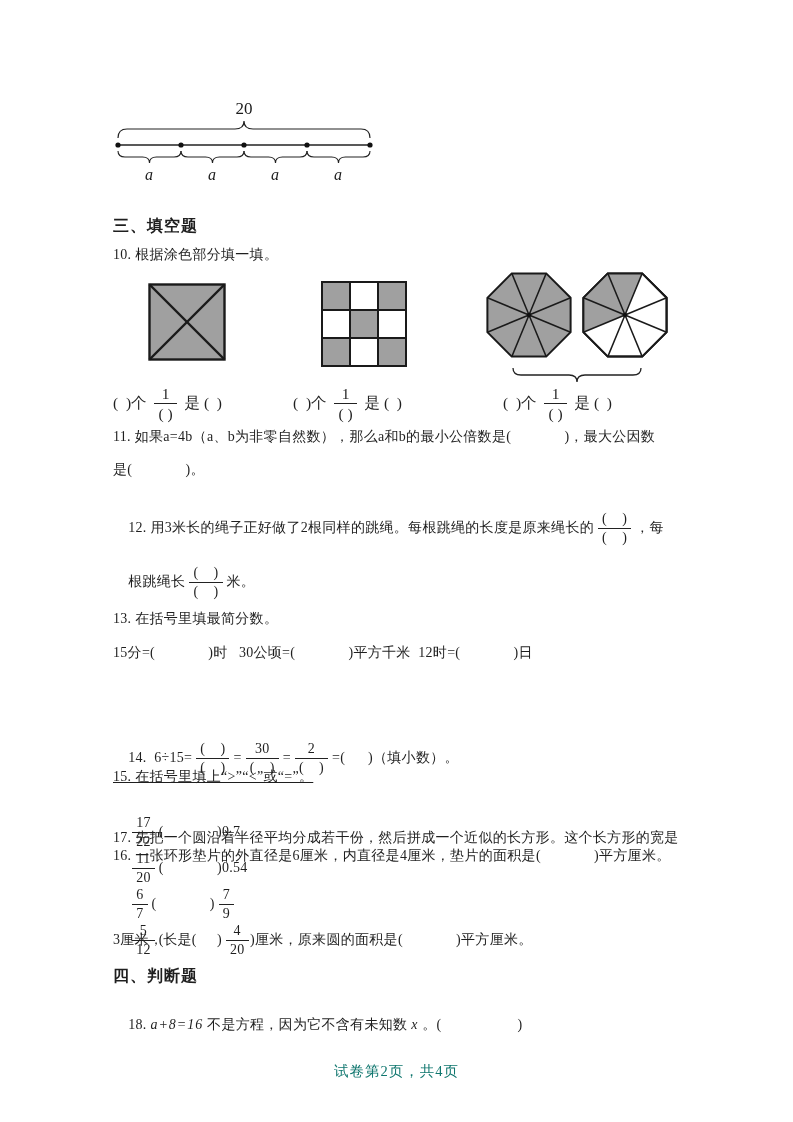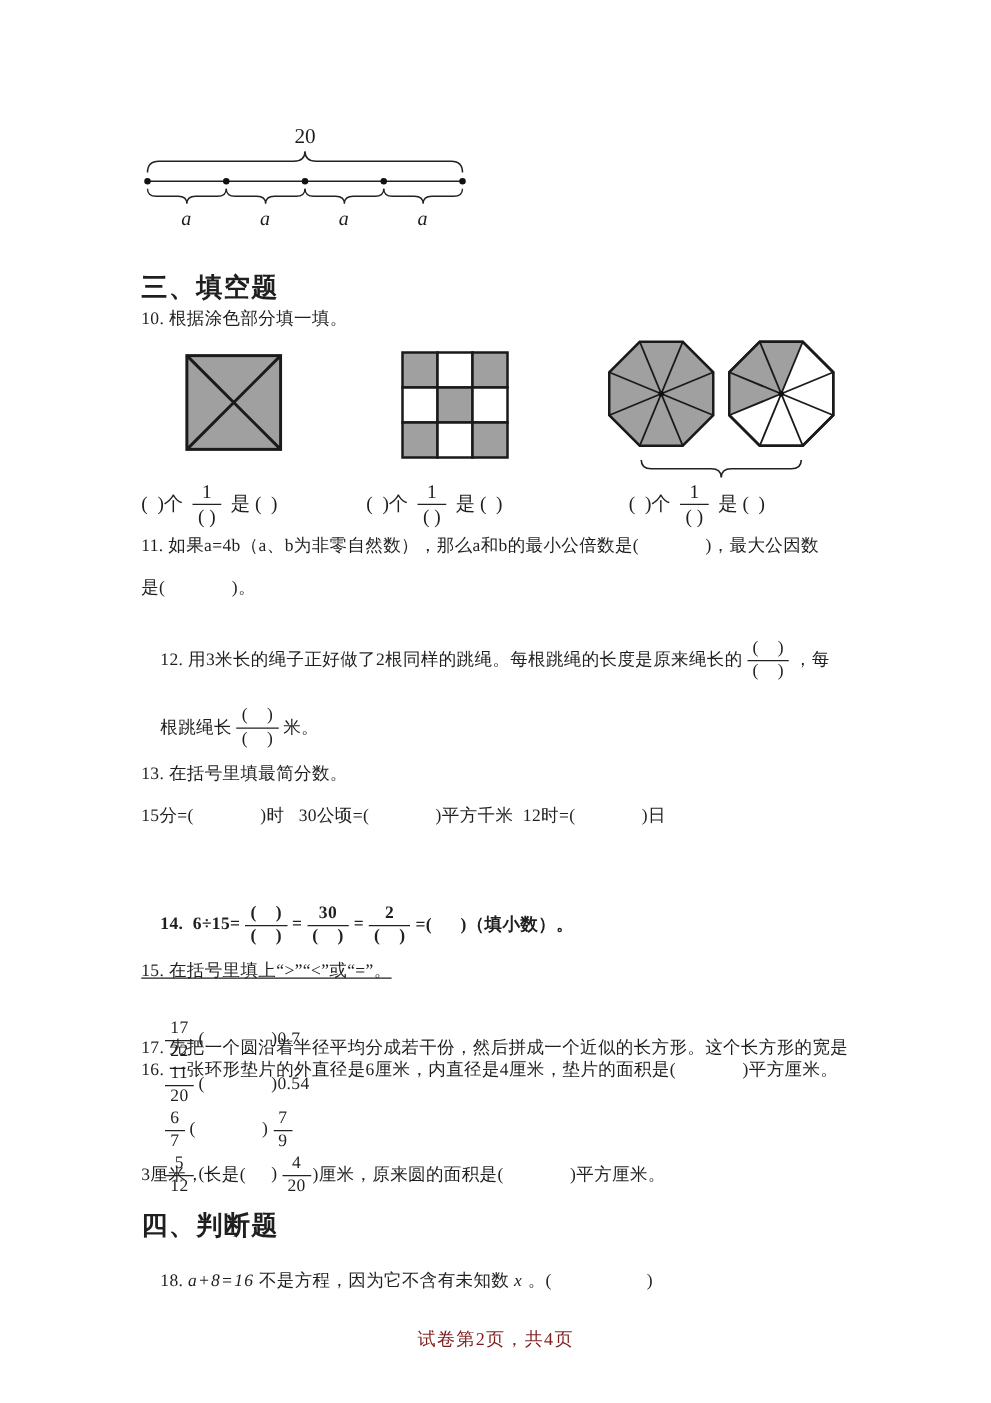--- a/index.html
+++ b/index.html
@@ -11,40 +11,40 @@
     color:#1f1f1f;
     overflow:hidden;
   }
   .line{
     position:absolute;
     left:113px;
     font-size:14px;
     white-space:pre-wrap;
     letter-spacing:0.3px;
   }
-  .sec-title{font-weight:bold;font-size:21px;letter-spacing:1px;}
+  .sec-title{font-weight:bold;font-size:16px;letter-spacing:1px;}
   .t{white-space:pre-wrap;}
   .vrow > *{vertical-align:middle;}
   .frac{
     display:inline-block;
     vertical-align:middle;
     text-align:center;
     line-height:1.25;
     margin:0 4px;
   }
   .frac .fnum{display:block;border-bottom:1.4px solid #222;padding:0 4px;}
   .frac .fden{display:block;padding:0 4px;}
   .pattern{position:absolute;top:384px;font-size:15.5px;}
   .pattern > *{vertical-align:middle;}
   .grp{display:inline-block;margin-right:27px;}
   .grp > *{vertical-align:middle;}
   .math-it{font-style:italic;letter-spacing:1px;}
   .footer{
     position:absolute;left:0;top:1062px;width:100%;
-    text-align:center;font-size:14.5px;color:#7f1d1d;letter-spacing:1px;
+    text-align:center;font-size:14.5px;color:#0f766e;letter-spacing:1px;
   }
   svg{position:absolute;display:block;}
   svg text{font-family:"Liberation Serif","DejaVu Serif",serif;fill:#1c1c1c;}
 </style>
 </head>
 <body>
 
 <div class="page">
 
   <svg style="left:112px;top:98px;" width="268" height="88" viewBox="0 0 268 88">
@@ -143,21 +143,21 @@
   <div class="line vrow" style="top:494px;">
     <span class="t">12. 用3米长的绳子正好做了2根同样的跳绳。每根跳绳的长度是原来绳长的</span><span class="frac"><span class="fnum">(    )</span><span class="fden">(    )</span></span><span class="t">，每</span>
   </div>
   <div class="line vrow" style="top:548px;">
     <span class="t">根跳绳长</span><span class="frac"><span class="fnum">(    )</span><span class="fden">(    )</span></span><span class="t">米。</span>
   </div>
 
   <div class="line" style="top:610px;">13. 在括号里填最简分数。</div>
   <div class="line" style="top:644px;text-align:right;">15分=(              )时   30公顷=(              )平方千米  12时=(              )日</div>
 
-  <div class="line vrow" style="top:706px;font-weight:bold;">
+  <div class="line vrow" style="top:724px;">
     <span class="t">14.  6÷15=</span><span class="frac"><span class="fnum">(    )</span><span class="fden">(    )</span></span><span class="t">=</span><span class="frac"><span class="fnum">30</span><span class="fden">(    )</span></span><span class="t">=</span><span class="frac"><span class="fnum">2</span><span class="fden">(    )</span></span><span class="t">=(      )（填小数）。</span>
   </div>
 
   <div class="line" style="top:768px;text-decoration:underline;">15. 在括号里填上“&gt;”“&lt;”或“=”。</div>
   <div class="line vrow" style="top:798px;">
     <span class="grp"><span class="frac"><span class="fnum">17</span><span class="fden">22</span></span><span class="t">(              )</span><span class="t">0.7</span></span>
     <span class="grp"><span class="frac"><span class="fnum">11</span><span class="fden">20</span></span><span class="t">(              )</span><span class="t">0.54</span></span>
     <span class="grp"><span class="frac"><span class="fnum">6</span><span class="fden">7</span></span><span class="t">(              )</span><span class="frac"><span class="fnum">7</span><span class="fden">9</span></span></span>
     <span class="grp"><span class="frac"><span class="fnum">5</span><span class="fden">12</span></span><span class="t">(              )</span><span class="frac"><span class="fnum">4</span><span class="fden">20</span></span></span>
   </div>

